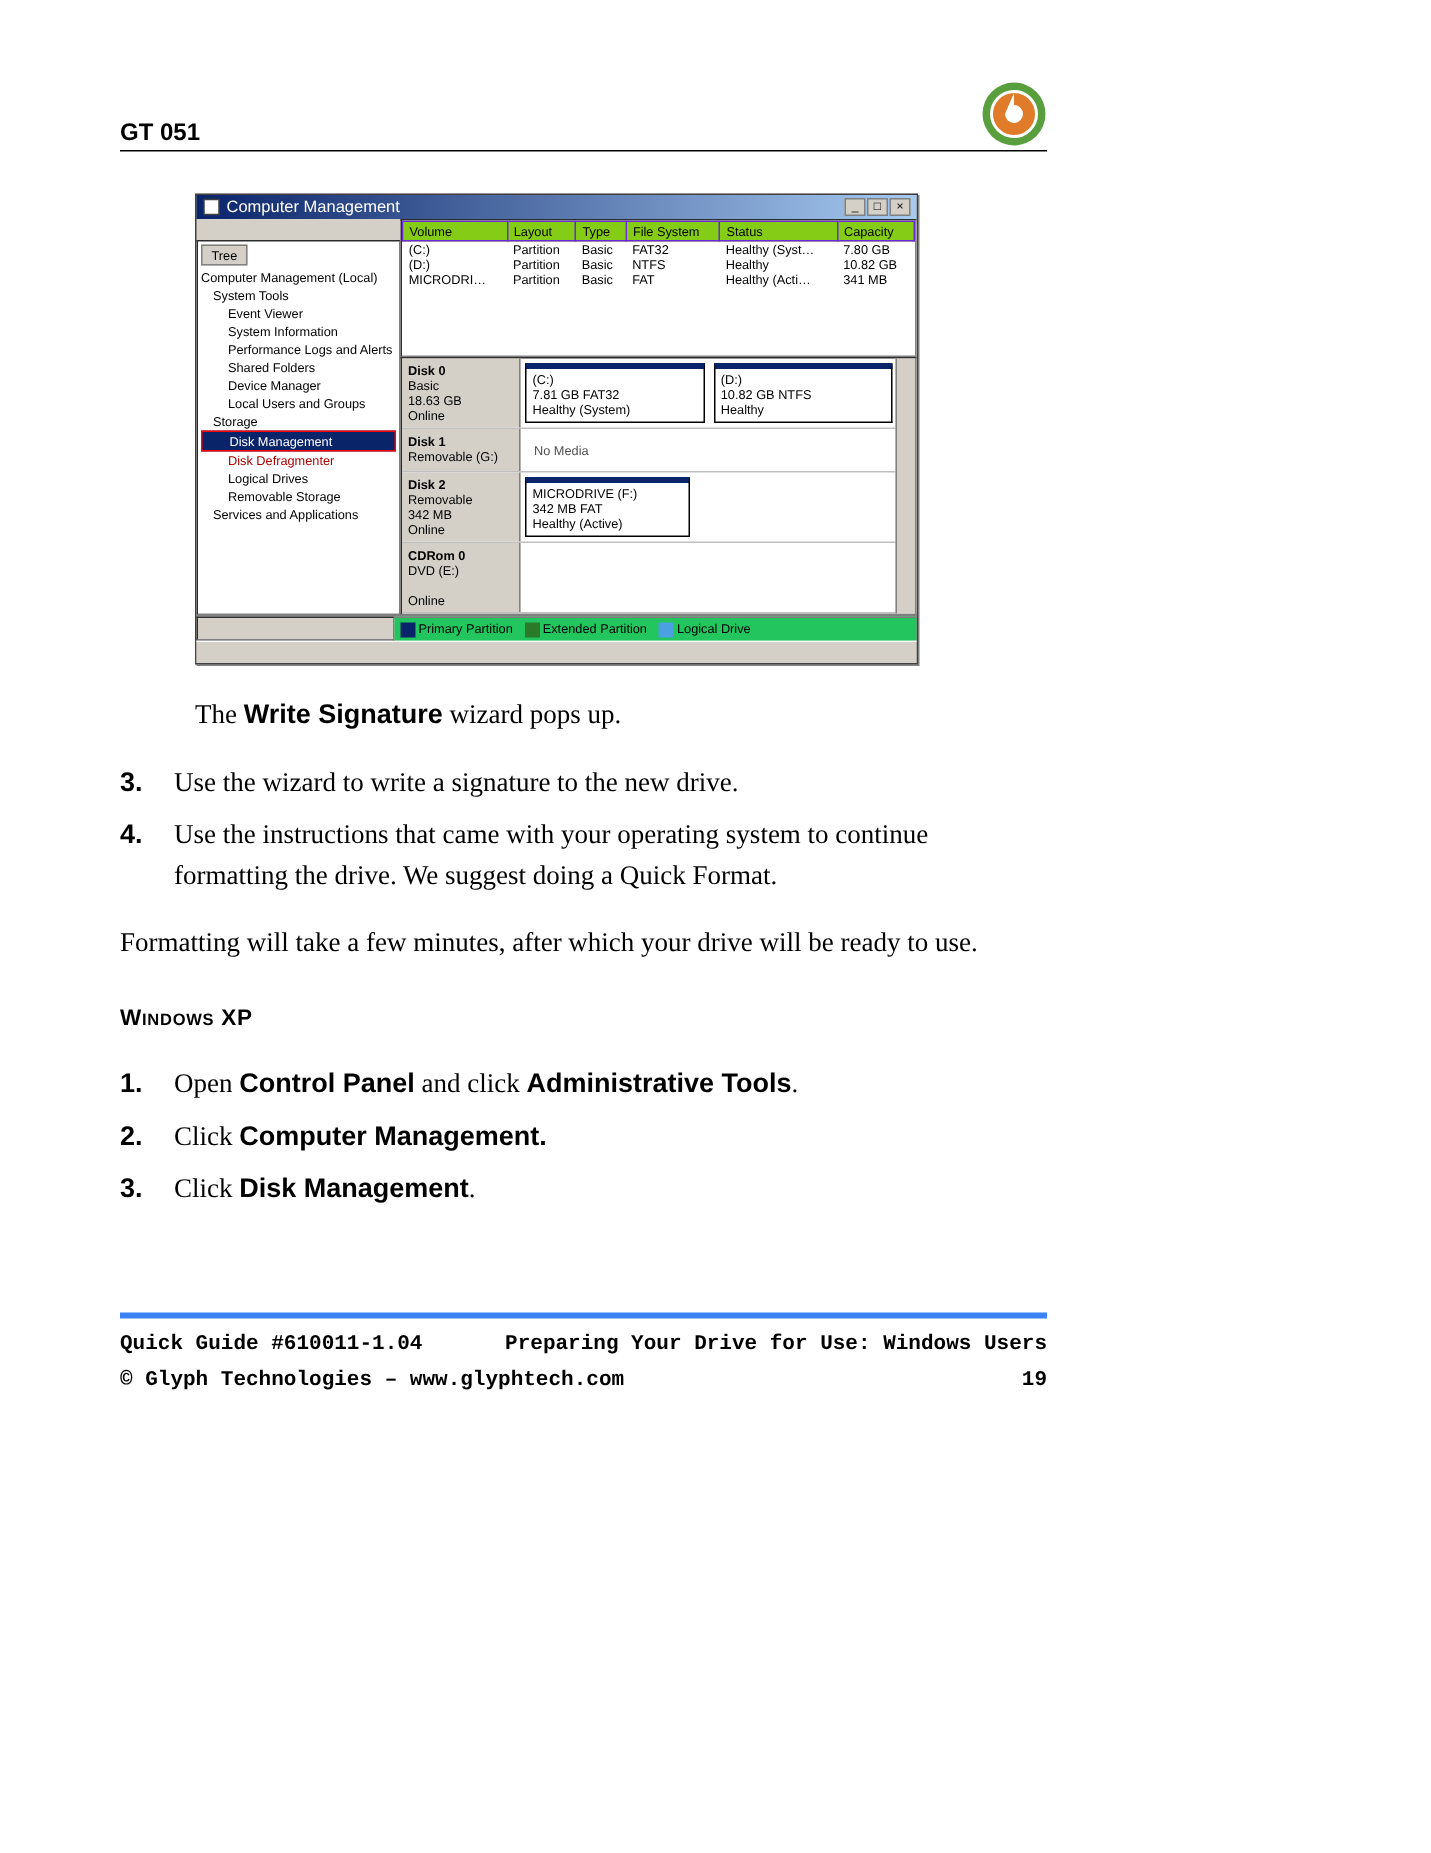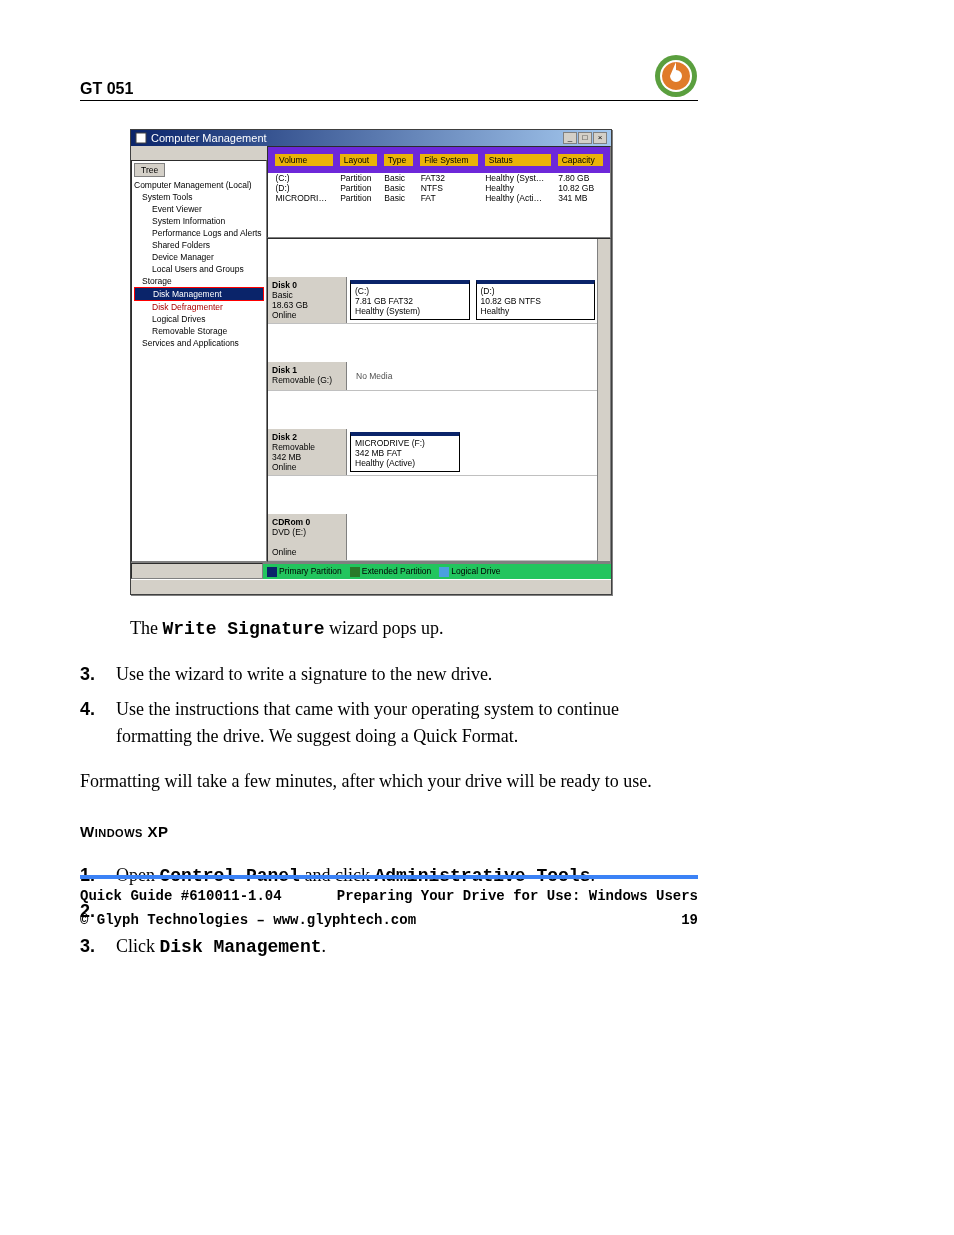--- a/index.html
+++ b/index.html
@@ -96,35 +96,35 @@
   .right-pane { flex:1; display:flex; flex-direction:column; }
   .vol-table {
     background:#fff;
     border:1px inset #808080;
     font-size:8.5px;
     height:90px;
     overflow:hidden;
   }
   .vol-table table { width:100%; border-collapse:collapse; }
   .vol-table th {
-    background:#eab308;
-    border:7px solid #6d28d9;
+    background:#84cc16;
+    border:1px solid #6d28d9;
     text-align:left;
     font-weight:normal;
     padding:1px 4px;
   }
   .vol-table td { padding:0 4px; }
   .disk-area {
     background:#fff;
     border:1px inset #808080;
     font-size:8.5px;
     padding-right:12px;
     position:relative;
   }
-  .disk-row { display:flex; border-bottom:1px solid #c0c0c0;margin-top:38px; }
+  .disk-row { display:flex; border-bottom:1px solid #c0c0c0; }
   .disk-label {
     width:70px;
     padding:3px 4px;
     border-right:1px solid #808080;
     background:#d4d0c8;
   }
   .disk-label .dname { font-weight:bold; }
   .disk-parts { flex:1; display:flex; }
   .part {
     border:1px solid #000;
@@ -154,21 +154,21 @@
   .body-text { font-size: 18px; line-height: 1.5; }
   .indent { margin-left: 50px; }
   ol.steps { padding-left: 0; margin-left:0; list-style:none; }
   ol.steps li { display:flex; margin: 8px 0; }
   ol.steps li .num {
     font-family: "Trebuchet MS", Verdana, sans-serif;
     font-weight:bold;
     width: 36px;
     flex-shrink:0;
   }
-  .sans-bold { font-family:Liberation Mono, monospace; font-weight:bold; }
+  .sans-bold { font-family:Liberation Sans, sans-serif; font-weight:bold; }
   .section-head {
     font-family:"Trebuchet MS",Verdana,sans-serif;
     font-weight:bold;
     font-size:15px;
     margin-top:26px;
   }
   .sc { font-variant: small-caps; letter-spacing:0.5px; }
 
   .footer {
     position:absolute;
@@ -369,20 +369,23 @@
 
     <ol class="steps">
       <li>
         <span class="num">1.</span>
         <span>
           <span>Open </span><span class="sans-bold">Control Panel</span><span> and click </span><span class="sans-bold">Administrative Tools</span><span>.</span>
         </span>
       </li>
       <li>
         <span class="num">2.</span>
+        <span>
+          <span>Click </span><span class="sans-bold">Computer Management.</span>
+        </span>
       </li>
       <li>
         <span class="num">3.</span>
         <span>
           <span>Click </span><span class="sans-bold">Disk Management</span><span>.</span>
         </span>
       </li>
     </ol>
   </div>
 

